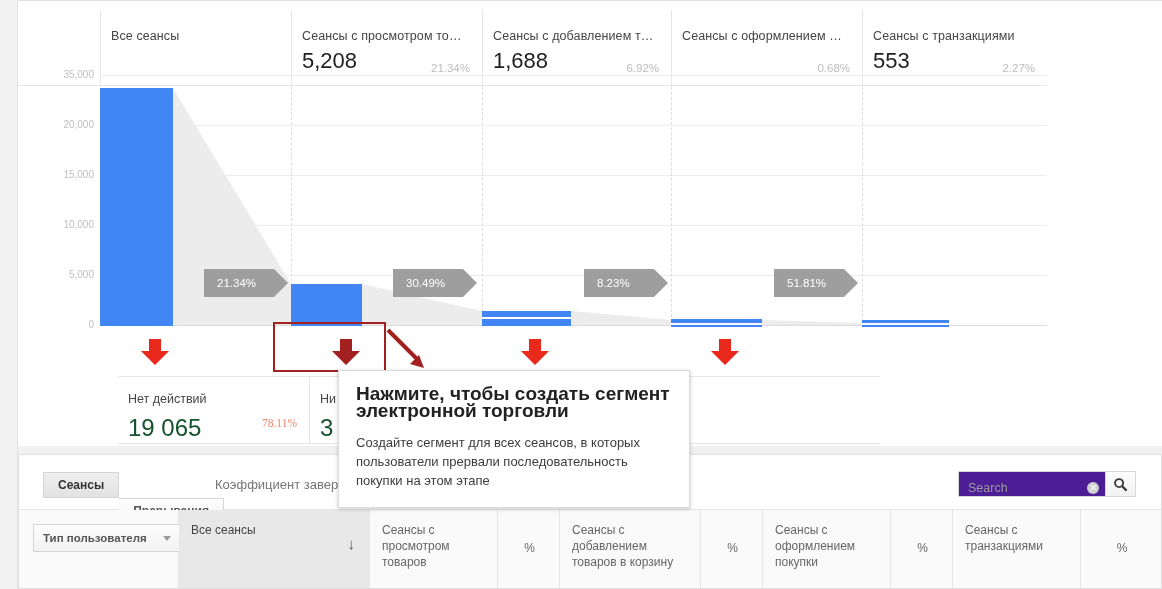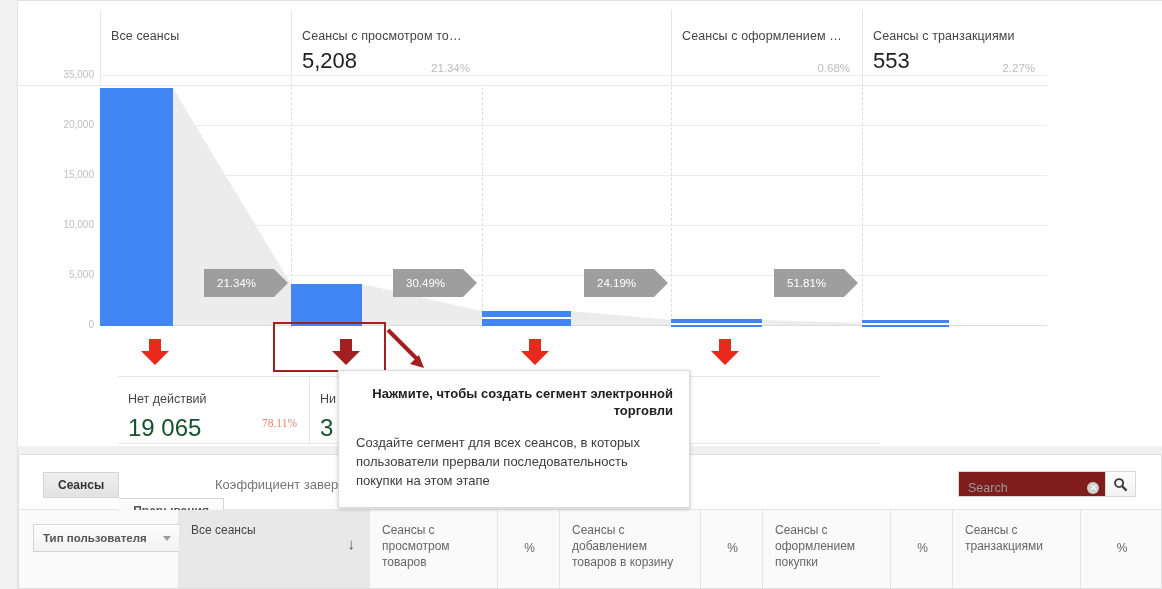--- a/index.html
+++ b/index.html
@@ -181,25 +181,24 @@
     position: absolute;
     left: 338px; top: 370px;
     width: 352px; height: 138px;
     background: #ffffff;
     border: 1px solid #dcdcdc;
     box-shadow: 0 1px 4px rgba(0,0,0,.22);
     padding: 14px 16px 0 17px;
     z-index: 40;
   }
   .tt-title {
-    font-size: 13px;
+    font-size: 19px;
     font-weight: bold;
     color: #212121;
     line-height: 17px;
-    text-align: right;
   }
   .tt-body {
     font-size: 13px;
     color: #3c3c3c;
     line-height: 19px;
     margin-top: 14px;
   }
 
   
   .table-card {
@@ -247,21 +246,21 @@
   }
   .search-wrap {
     position: absolute;
     right: 25px; top: 16px;
     display: flex;
     height: 26px;
   }
   .search-box {
     width: 148px; height: 26px;
     border: 1px solid #d8d8d8;
-    background: #7f1d1d;
+    background: #4c1d95;
     display: flex;
     align-items: center;
     padding: 8px 6px 0 9px;
   }
   .search-ph { font-size: 12.5px; color: #9a9a9a; flex: 1; }
   .clear-ico {
     width: 12px; height: 12px;
     border-radius: 50%;
     background: #cfcfcf;
     position: relative;
@@ -354,20 +353,25 @@
     <div class="metric-row">
       <div class="metric-cell first" style="left:82px;width:191px;">
         <div class="metric-title">Все сеансы</div>
         <div class="metric-pct"></div>
       </div>
       <div class="metric-cell" style="left:273px;width:191px;">
         <div class="metric-title">Сеансы с просмотром тов…</div>
         <div class="metric-value">5,208</div>
         <div class="metric-pct">21.34%</div>
       </div>
+      <div class="metric-cell" style="left:464px;width:189px;">
+        <div class="metric-title">Сеансы с добавлением то…</div>
+        <div class="metric-value">1,688</div>
+        <div class="metric-pct">6.92%</div>
+      </div>
       <div class="metric-cell" style="left:653px;width:191px;">
         <div class="metric-title">Сеансы с оформлением п…</div>
         <div class="metric-pct">0.68%</div>
       </div>
       <div class="metric-cell" style="left:844px;width:185px;">
         <div class="metric-title">Сеансы с транзакциями</div>
         <div class="metric-value">553</div>
         <div class="metric-pct">2.27%</div>
       </div>
     </div>
@@ -421,21 +425,21 @@
       <div class="bar" style="left:844px;top:233px;width:87px;height:7px;"></div>
       <div class="bar-split" style="left:844px;top:236px;width:87px;"></div>
 
       <div class="chev" style="left:186px;top:182px;width:84px;">
         <span>21.34%</span>
       </div>
       <div class="chev" style="left:375px;top:182px;width:84px;">
         <span>30.49%</span>
       </div>
       <div class="chev" style="left:566px;top:182px;width:84px;">
-        <span>24.19%</span>
+        <span>8.23%</span>
       </div>
       <div class="chev" style="left:756px;top:182px;width:84px;">
         <span>51.81%</span>
       </div>
     </div>
 
     <div class="drop-arrow-row">
       <svg class="drop-arrow" style="left:122px;top:12px;" viewBox="0 0 30 27">
         <polygon points="9,0 21,0 21,12 29,12 15,26 1,12 9,12" fill="#e8291c"></polygon>
       </svg>

